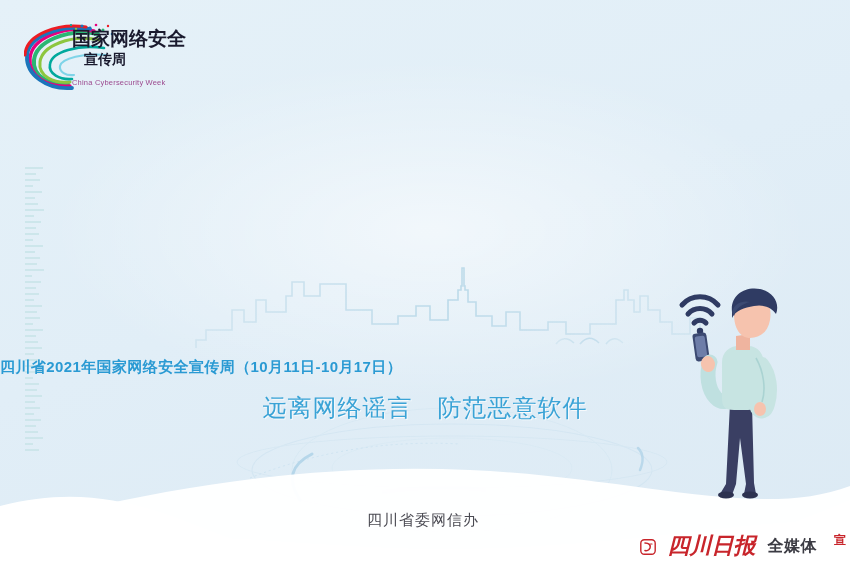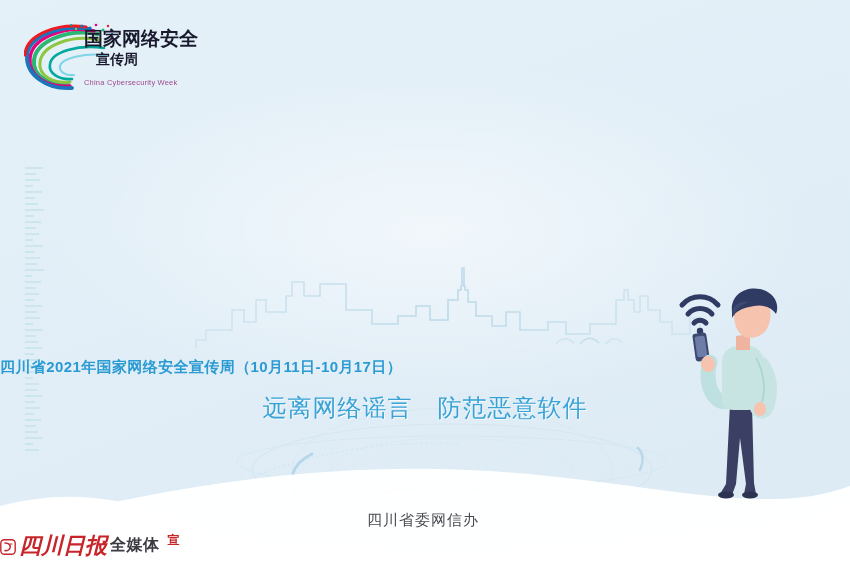--- a/index.html
+++ b/index.html
@@ -12,21 +12,21 @@
     position:relative;width:850px;height:580px;overflow:hidden;
     background:linear-gradient(160deg,#e5f1f8 0%,#e1eef7 45%,#dceaf4 100%);
   }
 
   
   .bg-svg{position:absolute;left:0;top:0;width:850px;height:580px;pointer-events:none;}
 
   
   #logo{position:absolute;left:24px;top:22px;width:165px;height:72px;}
   #logo .swoosh{position:absolute;left:0;top:0;width:92px;height:72px;}
-  #logo .logo-text{position:absolute;left:60px;top:6px;width:112px;}
+  #logo .logo-text{position:absolute;left:48px;top:6px;width:112px;}
   #logo .ln1{
     font-size:19px;font-weight:bold;color:#1a1a2e;letter-spacing:0px;
     line-height:21px;white-space:nowrap;
   }
   #logo .ln2{
     font-size:14px;font-weight:bold;color:#1a1a2e;
     line-height:21px;text-align:center;width:66px;margin-left:0;
   }
   #logo .ln3{
     font-size:7.5px;color:#9c4a8f;letter-spacing:.2px;margin-top:8px;
@@ -55,31 +55,31 @@
 
   
   #person{position:absolute;left:672px;top:278px;width:130px;height:232px;}
 
   
   #credits{position:absolute;left:0;top:510px;width:846px;text-align:center;}
   .cred-org{
     font-size:15px;color:#4a4a52;letter-spacing:1px;line-height:20px;font-weight:500;
   }
   .cred-row{
-    display:flex;align-items:flex-end;justify-content:flex-start;gap:3px;margin-top:2px;
+    display:flex;align-items:flex-end;justify-content:flex-end;gap:12px;margin-top:2px;
   }
   .seal{width:16px;height:16px;margin-bottom:2px;}
   .paper-name{
     font-family:"Liberation Serif","DejaVu Serif",serif;
     font-size:22px;font-weight:bold;color:#c8252b;
     font-style:italic;letter-spacing:0px;line-height:22px;
   }
   .media{
     font-size:16px;color:#3b3b43;font-weight:bold;letter-spacing:.5px;
-    line-height:20px;margin-bottom:1px;font-family:Liberation Mono, monospace;
+    line-height:20px;margin-bottom:1px;
   }
   .xuan{
     font-size:12px;color:#c8252b;font-weight:bold;
     margin-left:5px;margin-bottom:8px;
   }
 </style>
 </head>
 <body>
 
 <div id="poster">

